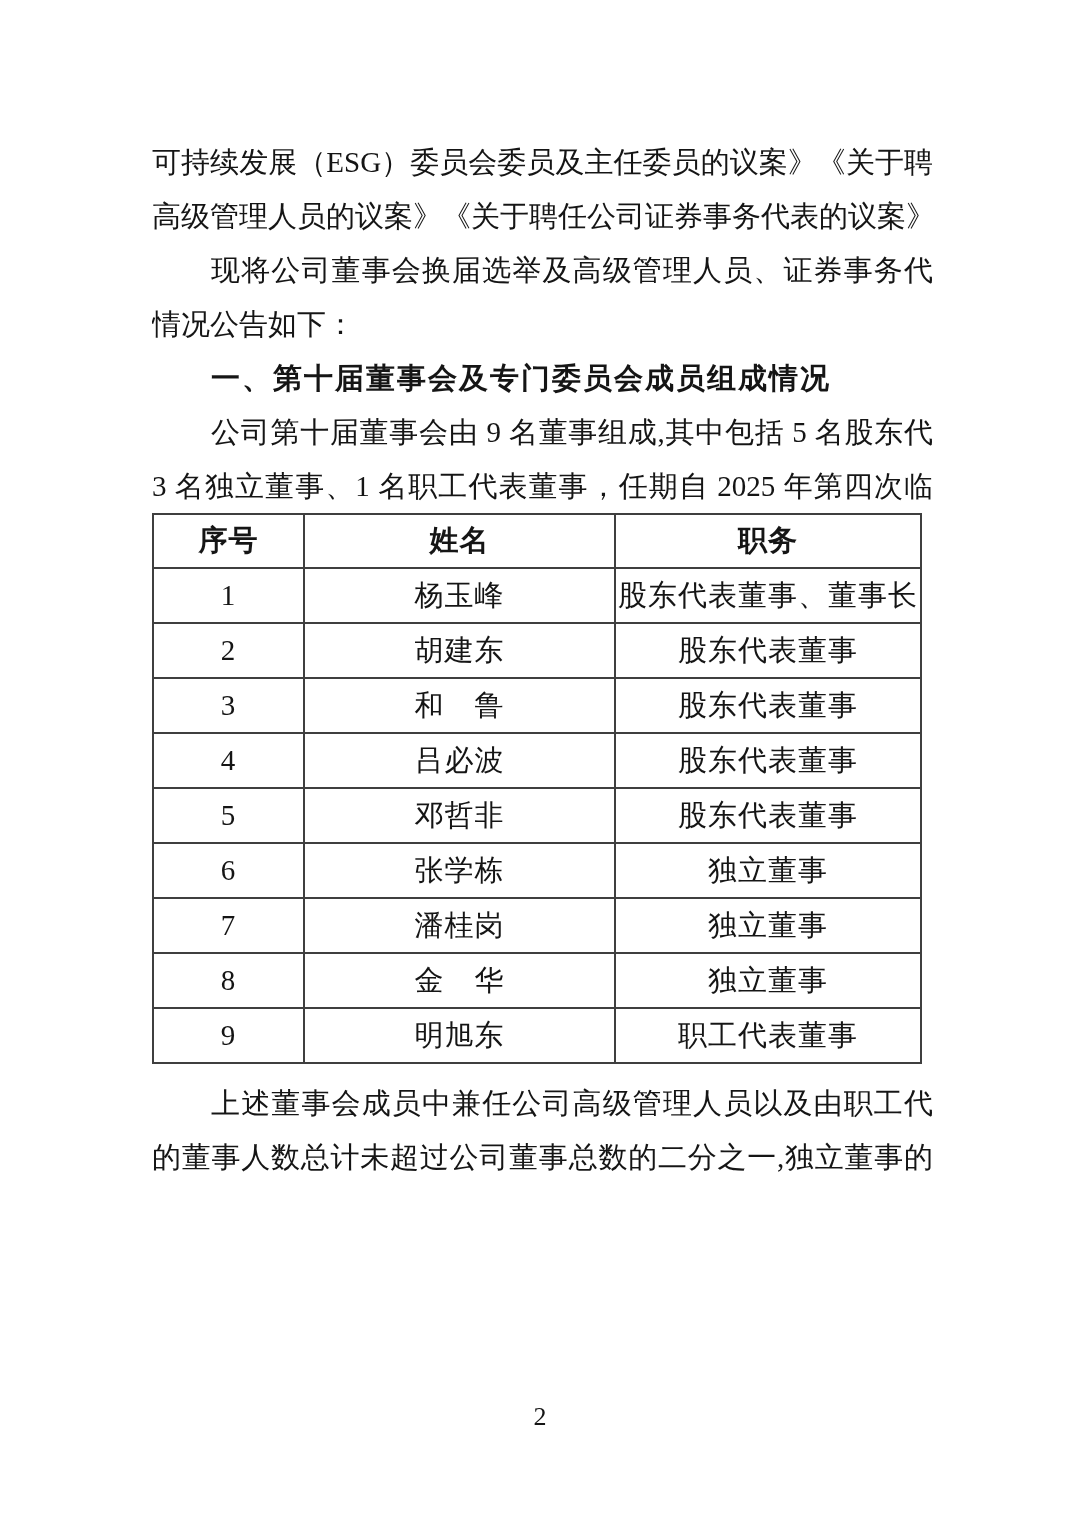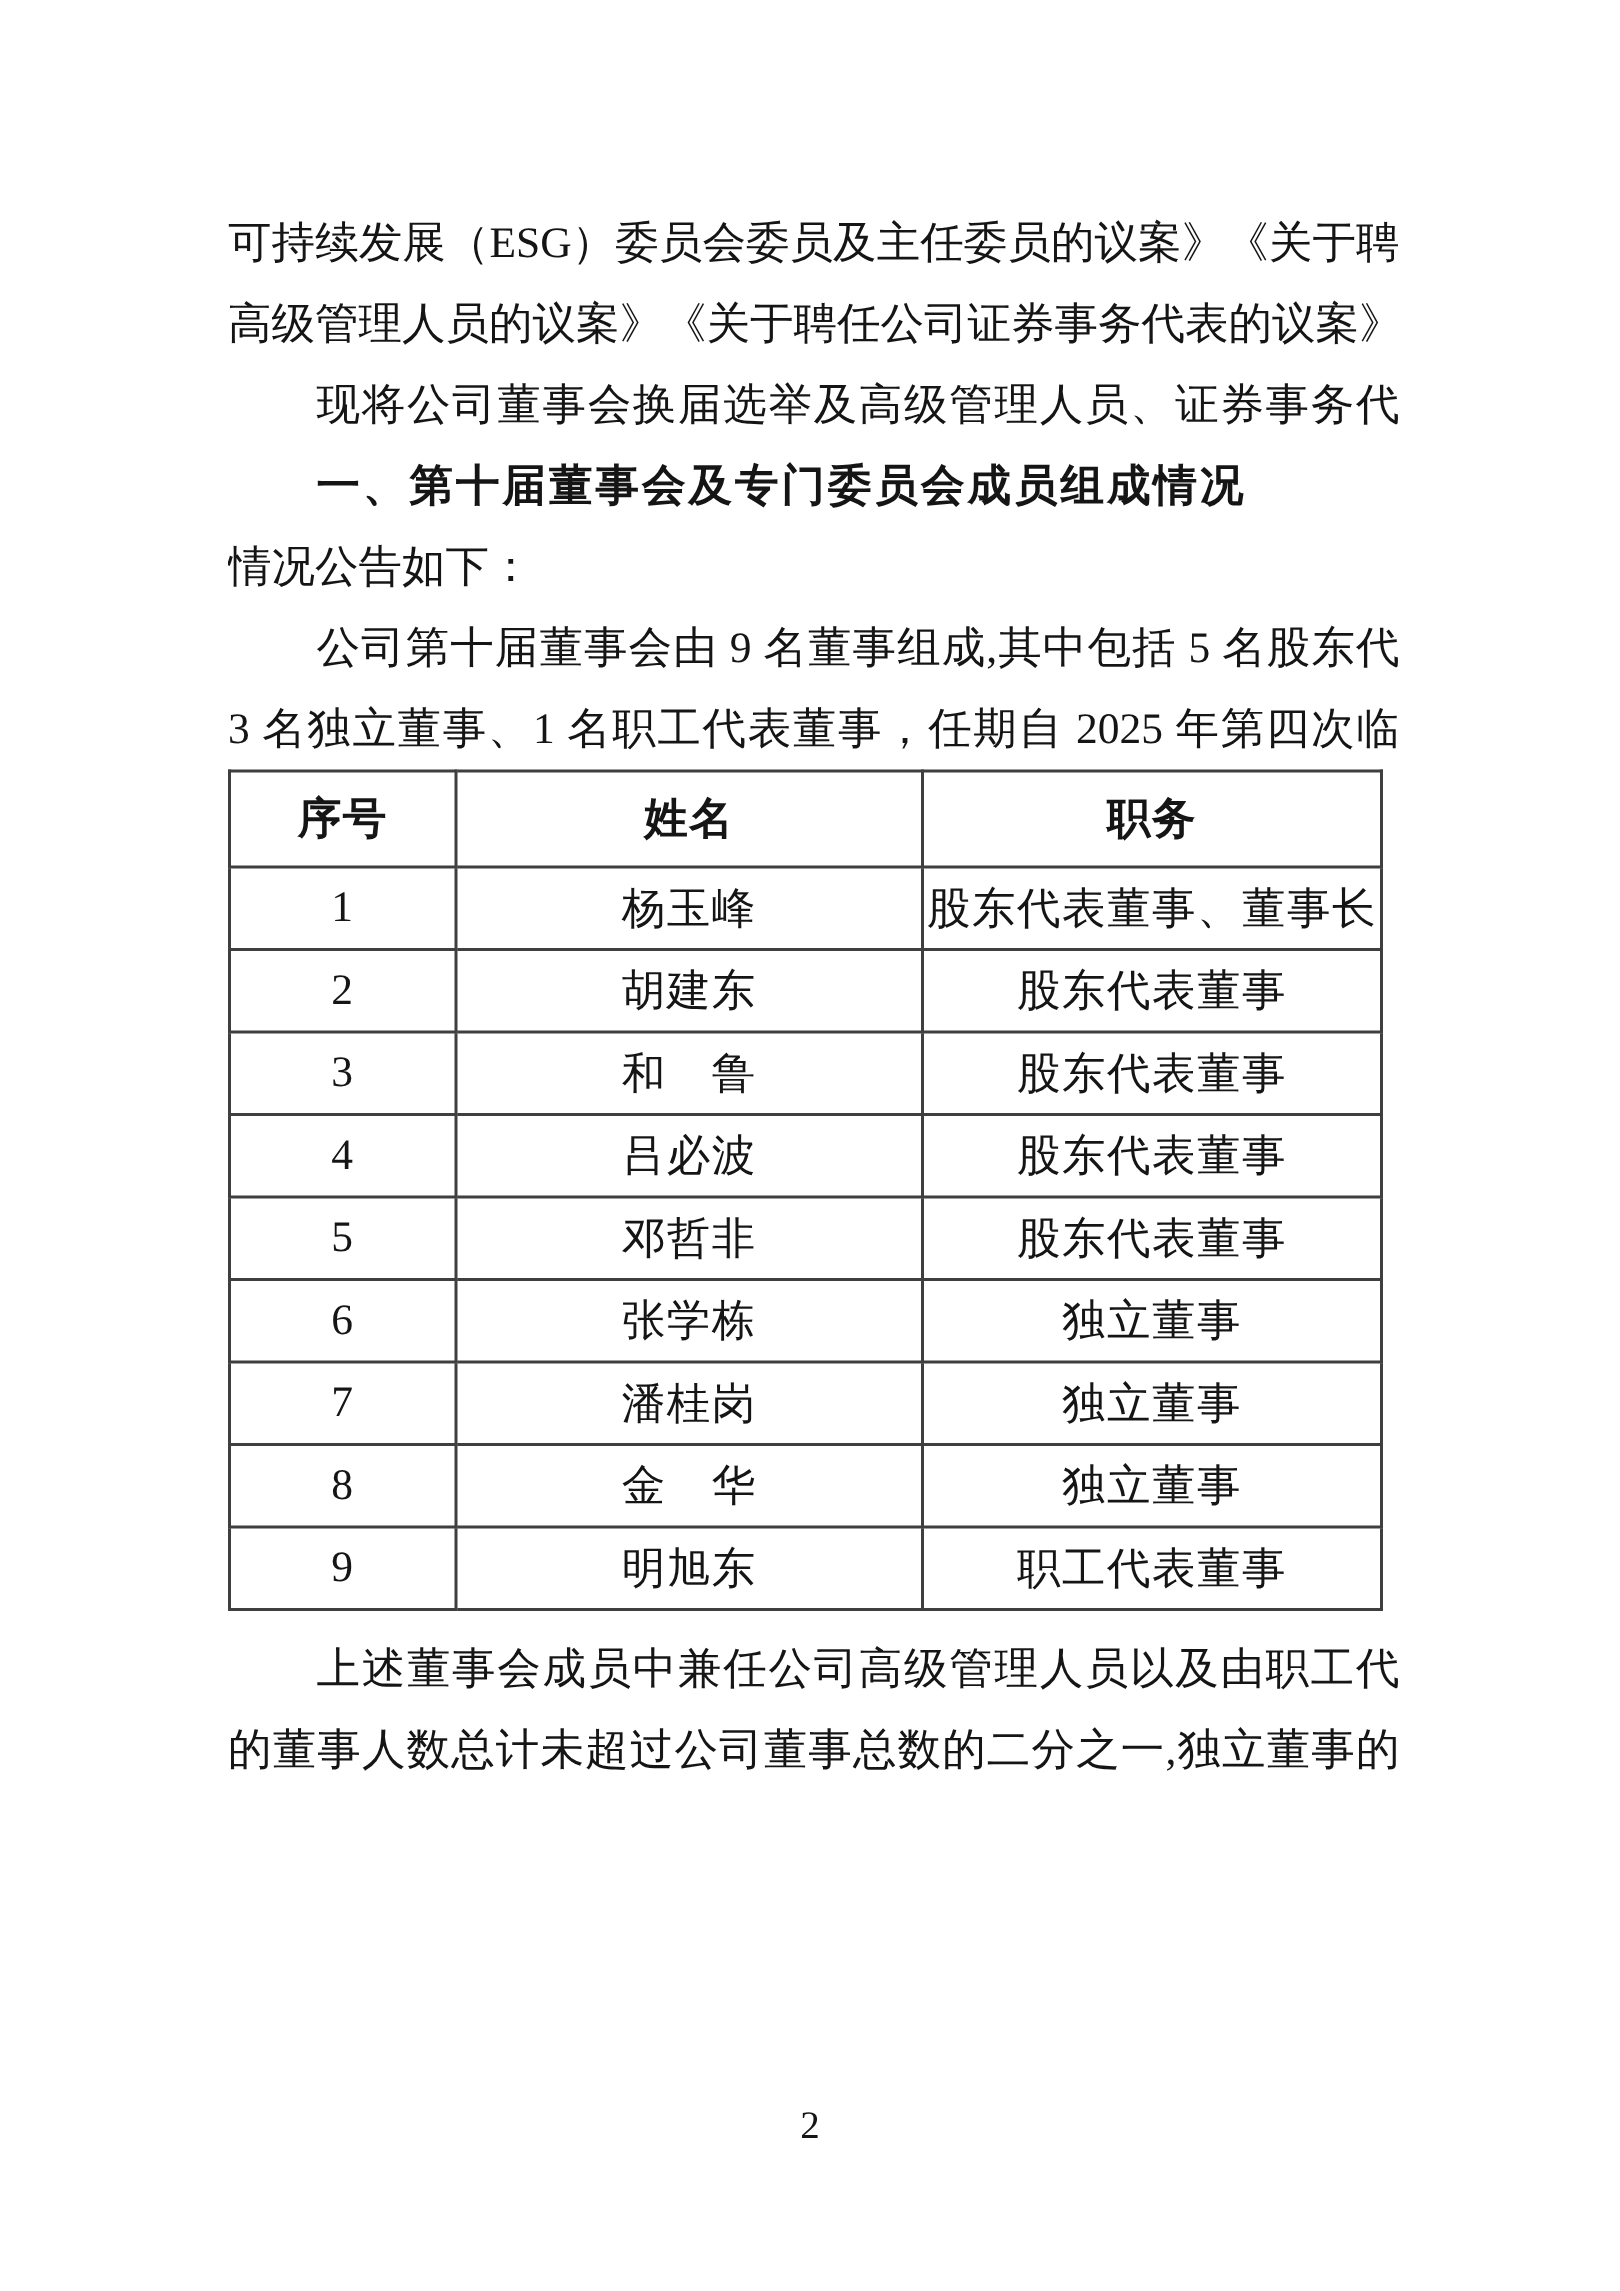--- a/index.html
+++ b/index.html
@@ -52,21 +52,21 @@
   table.board col.c3 { width: 306px; }
   table.board th,
   table.board td {
     border: 2px solid #3f3f3f;
     text-align: center;
     vertical-align: middle;
     font-size: 29px;
     padding: 0;
     letter-spacing: 1px;
   }
-  table.board thead tr { height: 64px; }
+  table.board thead tr { height: 54px; }
   table.board tbody tr { height: 55px; }
   table.board th { font-weight: bold; }
   .after-gap { margin-top: 12px; }
   .pagenum {
     position: absolute;
     top: 1400px;
     left: 0;
     width: 100%;
     text-align: center;
     font-size: 26px;
@@ -75,22 +75,22 @@
 </style>
 </head>
 <body>
 
 <div class="page">
   <div class="content">
 
     <div class="line justify">可持续发展（ESG）委员会委员及主任委员的议案》《关于聘任公司</div>
     <div class="line">高级管理人员的议案》《关于聘任公司证券事务代表的议案》。</div>
     <div class="line justify indent">现将公司董事会换届选举及高级管理人员、证券事务代表的聘任</div>
+    <div class="line">情况公告如下：</div>
     <div class="line bold indent">一、第十届董事会及专门委员会成员组成情况</div>
-    <div class="line">情况公告如下：</div>
     <div class="line justify indent">公司第十届董事会由 9 名董事组成,其中包括 5 名股东代表董事、</div>
     <div class="line justify">3 名独立董事、1 名职工代表董事，任期自 2025 年第四次临时股东会</div>
 
     <table class="board">
       <colgroup>
           <col class="c1">
           <col class="c2">
           <col class="c3">
         </colgroup>
       <thead>

